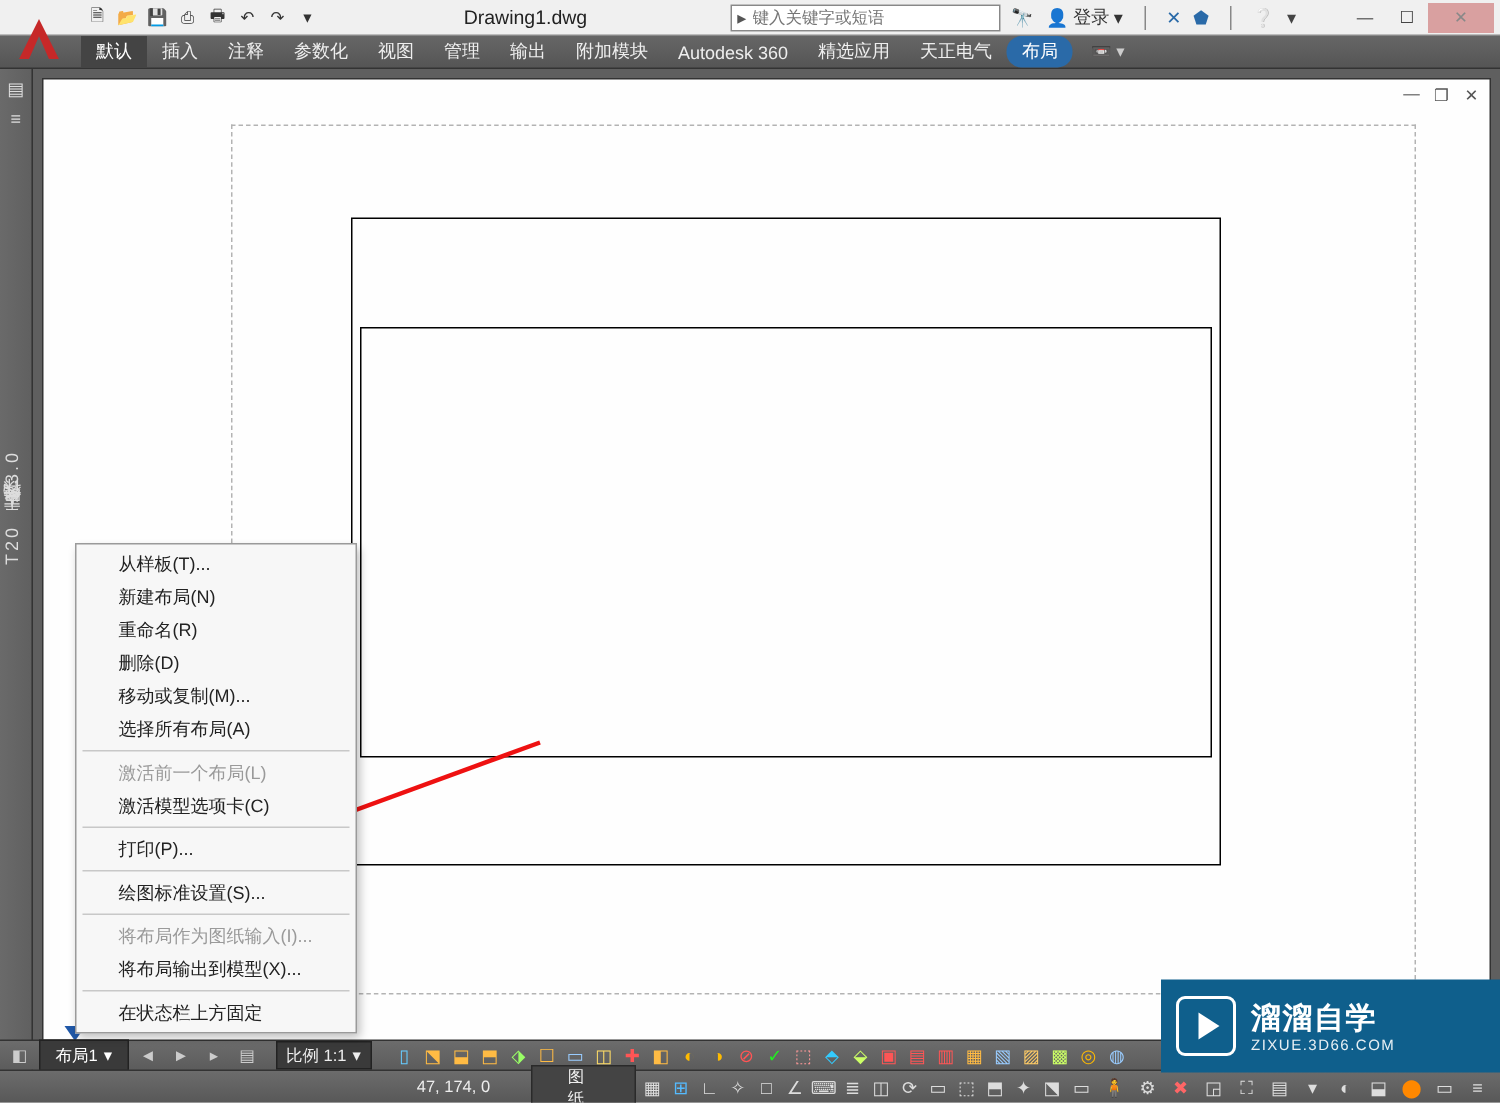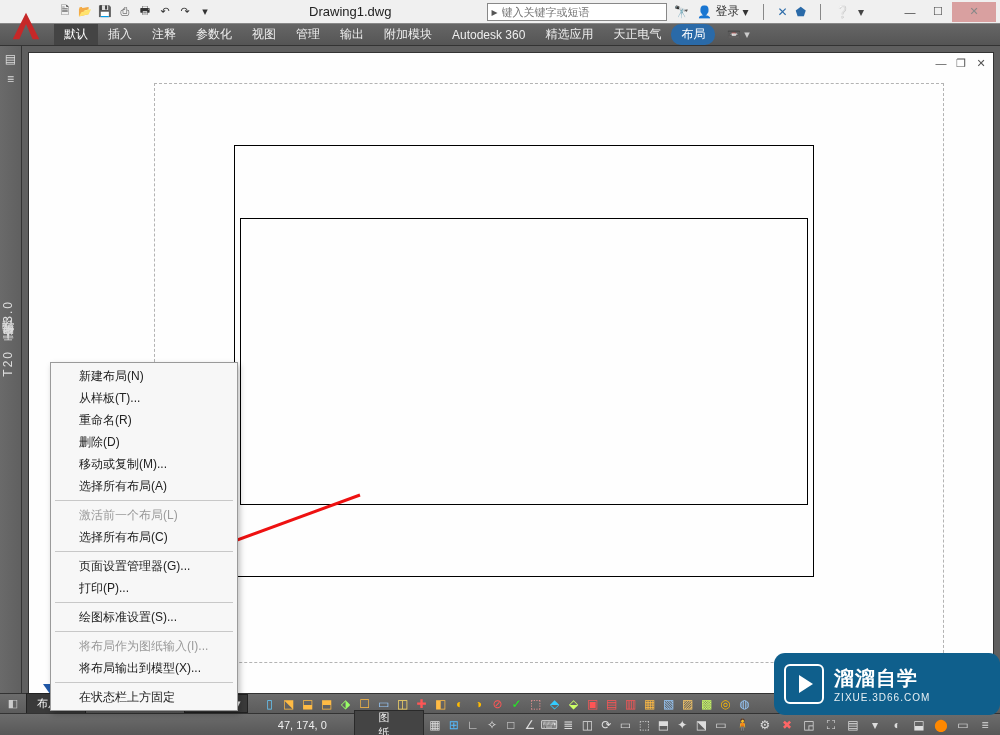--- a/index.html
+++ b/index.html
@@ -67,21 +67,21 @@
   .layout-bar .icons { display:flex; gap:3px; margin-left:14px; align-items:center;}
   .layout-bar .ic { width:16px; height:16px; display:inline-flex; align-items:center; justify-content:center; font-size:12px; }
 
   .status-bar { position: absolute; left:0; right:0; bottom:0; height:22px; background: linear-gradient(#6c6c6c,#585858); border-top:1px solid #333; display:flex; align-items:center; color:#eee; font-size:11px; }
   .status-bar .coord { width: 100px; text-align:center; color:#eee; margin-left: 255px; }
   .status-bar .sbtn { height:30px; padding:0 24px; margin-left:4px; background:#444; border:1px solid #2a2a2a; display:inline-flex; align-items:center; gap:3px; }
   .status-bar .sic { width:18px; height:18px; display:inline-flex; align-items:center; justify-content:center; margin-left:2px; color:#ddd; font-size:12px;}
   .status-bar .right { margin-left:auto; display:flex; align-items:center; gap:2px; padding-right:6px;}
 
   
-  .badge { position: absolute; right: 0; bottom: 20px; width: 226px; height: 62px; background: #0f5f8c; color: #fff; display: flex; align-items: center; gap: 10px; padding: 6px 10px; z-index: 50; border-radius: 11px; }
+  .badge { position: absolute; right: 0; bottom: 20px; width: 226px; height: 62px; background: #0f5f8c; color: #fff; display: flex; align-items: center; gap: 10px; padding: 6px 10px; z-index: 50; }
   .badge .play { width: 40px; height: 40px; border: 2px solid #fff; border-radius: 6px; display:flex; align-items:center; justify-content:center; }
   .badge .play::before { content:""; border-left: 14px solid #fff; border-top: 9px solid transparent; border-bottom: 9px solid transparent; margin-left:4px;}
   .badge .txt { display:flex; flex-direction:column; }
   .badge .txt .cn { font-size: 20px; font-weight: bold; letter-spacing: 1px; }
   .badge .txt .en { font-size: 10px; letter-spacing: 1px; opacity: .9; }
 
   .sep-v { width:1px; height:16px; background:#888; margin:0 6px; }
 </style>
 </head>
 <body>
@@ -168,31 +168,30 @@
 
     <div class="paper-solid" style="left:205px; top:92px; width:580px; height:432px;"></div>
 
     <div class="paper-solid" style="left:211px; top:165px; width:568px; height:287px;"></div>
 
     <div class="tri-marker" style="left:14px; bottom:12px;"></div>
   </div>
 </div>
 
 <div class="context-menu">
+  <div class="item">从样板(T)...</div>
   <div class="item">新建布局(N)</div>
-  <div class="item">从样板(T)...</div>
   <div class="item">重命名(R)</div>
   <div class="item">删除(D)</div>
   <div class="item">移动或复制(M)...</div>
   <div class="item">选择所有布局(A)</div>
   <div class="sep"></div>
   <div class="item disabled">激活前一个布局(L)</div>
-  <div class="item">选择所有布局(C)</div>
-  <div class="sep"></div>
-  <div class="item">页面设置管理器(G)...</div>
+  <div class="item">激活模型选项卡(C)</div>
+  <div class="sep"></div>
   <div class="item">打印(P)...</div>
   <div class="sep"></div>
   <div class="item">绘图标准设置(S)...</div>
   <div class="sep"></div>
   <div class="item disabled">将布局作为图纸输入(I)...</div>
   <div class="item">将布局输出到模型(X)...</div>
   <div class="sep"></div>
   <div class="item">在状态栏上方固定</div>
 </div>
 

